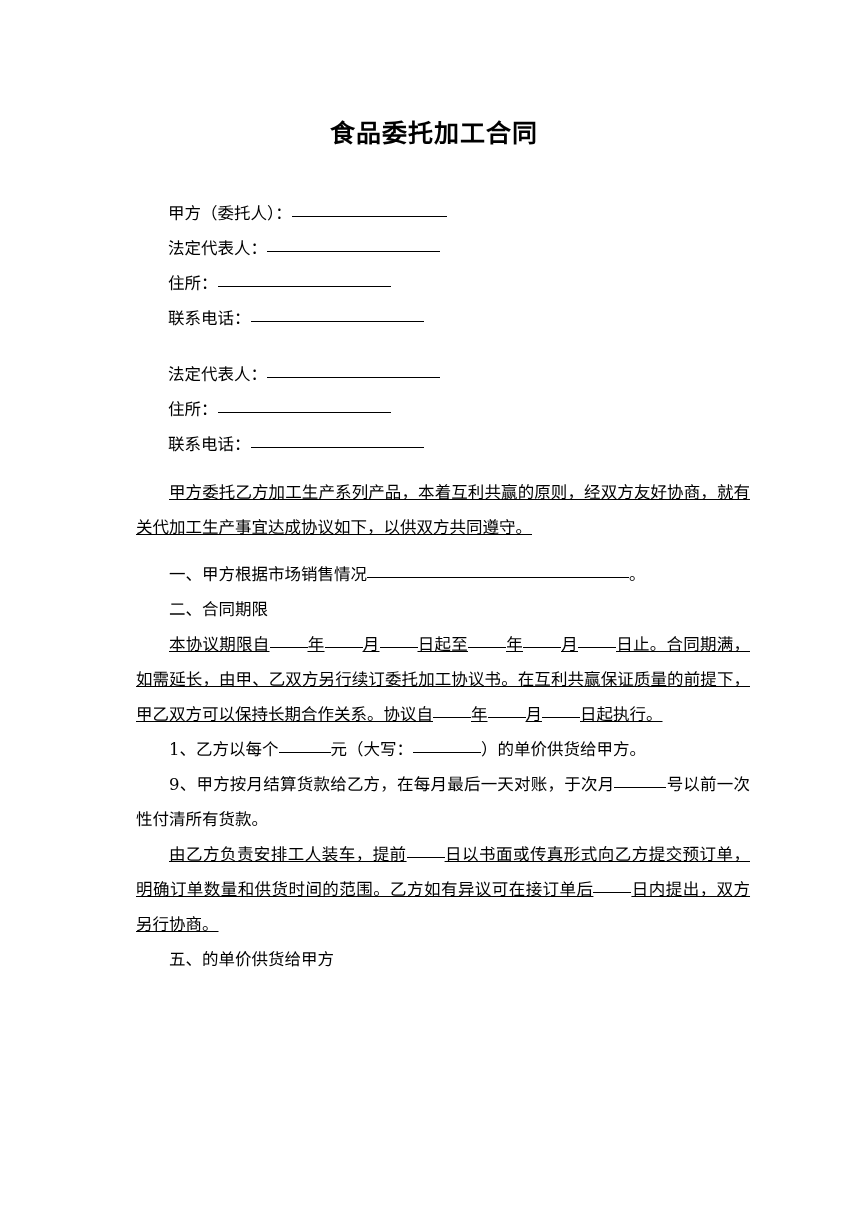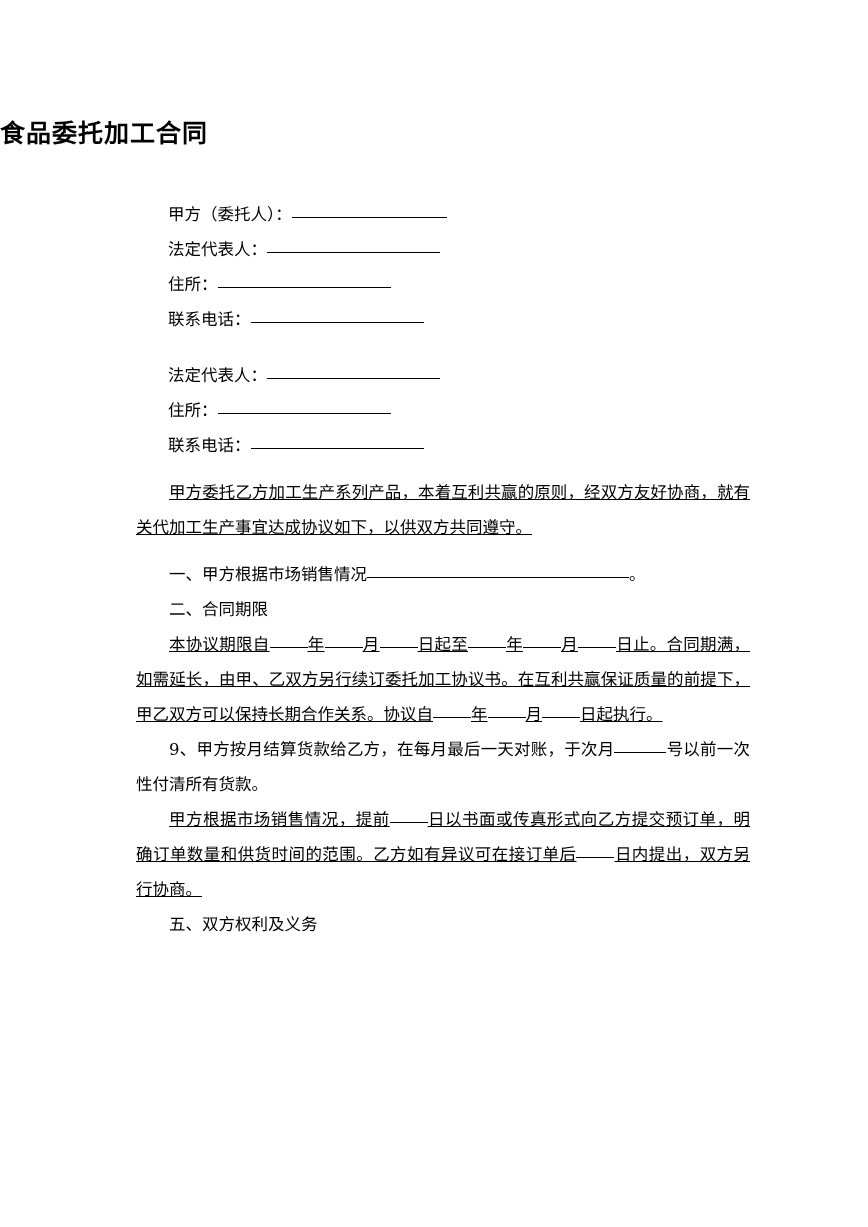--- a/index.html
+++ b/index.html
@@ -18,35 +18,37 @@
   .page {
     position: relative;
     width: 868px;
     height: 1227px;
     box-sizing: border-box;
     padding: 0;
     background: #ffffff;
     overflow: hidden;
   }
   .doc-title {
+    text-align: center;
     font-size: 25px;
     font-weight: bold;
     letter-spacing: 1px;
     margin: 0;
     padding-top: 118px;
     line-height: 1.3;
   }
   .body-area {
     margin-top: 46px;
     padding-left: 136px;
     padding-right: 118px;
   }
   
   .party-block {
     margin: 0;
+    font-family: Liberation Mono, monospace;
   }
   .party-line {
     font-size: 16.5px;
     line-height: 35px;
     padding-left: 32px;
     white-space: nowrap;
   }
   .party-line .lbl {
     display: inline;
   }
@@ -141,20 +143,21 @@
 
     <div class="spacer-sm"></div>
 
     <p class="heading-line">
       <span>一、甲方根据市场销售情况</span><span class="inline-blank w-sect1"></span><span>。</span>
     </p>
 
     <p class="heading-line">二、合同期限</p>
     <p class="para"><span>本协议期限自</span><span class="inline-blank w-xs"></span><span>年</span><span class="inline-blank w-xs"></span><span>月</span><span class="inline-blank w-xs"></span><span>日起至</span><span class="inline-blank w-xs"></span><span>年</span><span class="inline-blank w-xs"></span><span>月</span><span class="inline-blank w-xs"></span><span>日止。合同期满，如需延长，由甲、乙双方另行续订委托加工协议书。在互利共赢保证质量的前提下，甲乙双方可以保持长期合作关系。协议自</span><span class="inline-blank w-xs"></span><span>年</span><span class="inline-blank w-xs"></span><span>月</span><span class="inline-blank w-xs"></span><span>日起执行。</span></p>
 
+    <p class="list-line"><span>1、乙方以每个</span><span class="inline-blank w-s"></span><span>元（大写：</span><span class="inline-blank w-m"></span><span>）的单价供货给甲方。</span></p>
     <p class="list-line"><span>9、甲方按月结算货款给乙方，在每月最后一天对账，于次月</span><span class="inline-blank w-s"></span><span>号以前一次性付清所有货款。</span></p>
 
-    <p class="para"><span>甲方根据市场销售情况，提前</span><span class="inline-blank w-xs"></span><span>日以书面或传真形式向乙方提交预订单，明确订单数量和供货时间的范围。乙方如有异议可在接订单后</span><span class="inline-blank w-xs"></span><span>日内提出，双方另行协商。</span></p>
+    <p class="para"><span>由乙方负责安排工人装车，提前</span><span class="inline-blank w-xs"></span><span>日以书面或传真形式向乙方提交预订单，明确订单数量和供货时间的范围。乙方如有异议可在接订单后</span><span class="inline-blank w-xs"></span><span>日内提出，双方另行协商。</span></p>
 
-    <p class="heading-line">五、双方权利及义务</p>
+    <p class="heading-line">五、的单价供货给甲方</p>
 
   </div>
 </div>
 
 </body></html>

